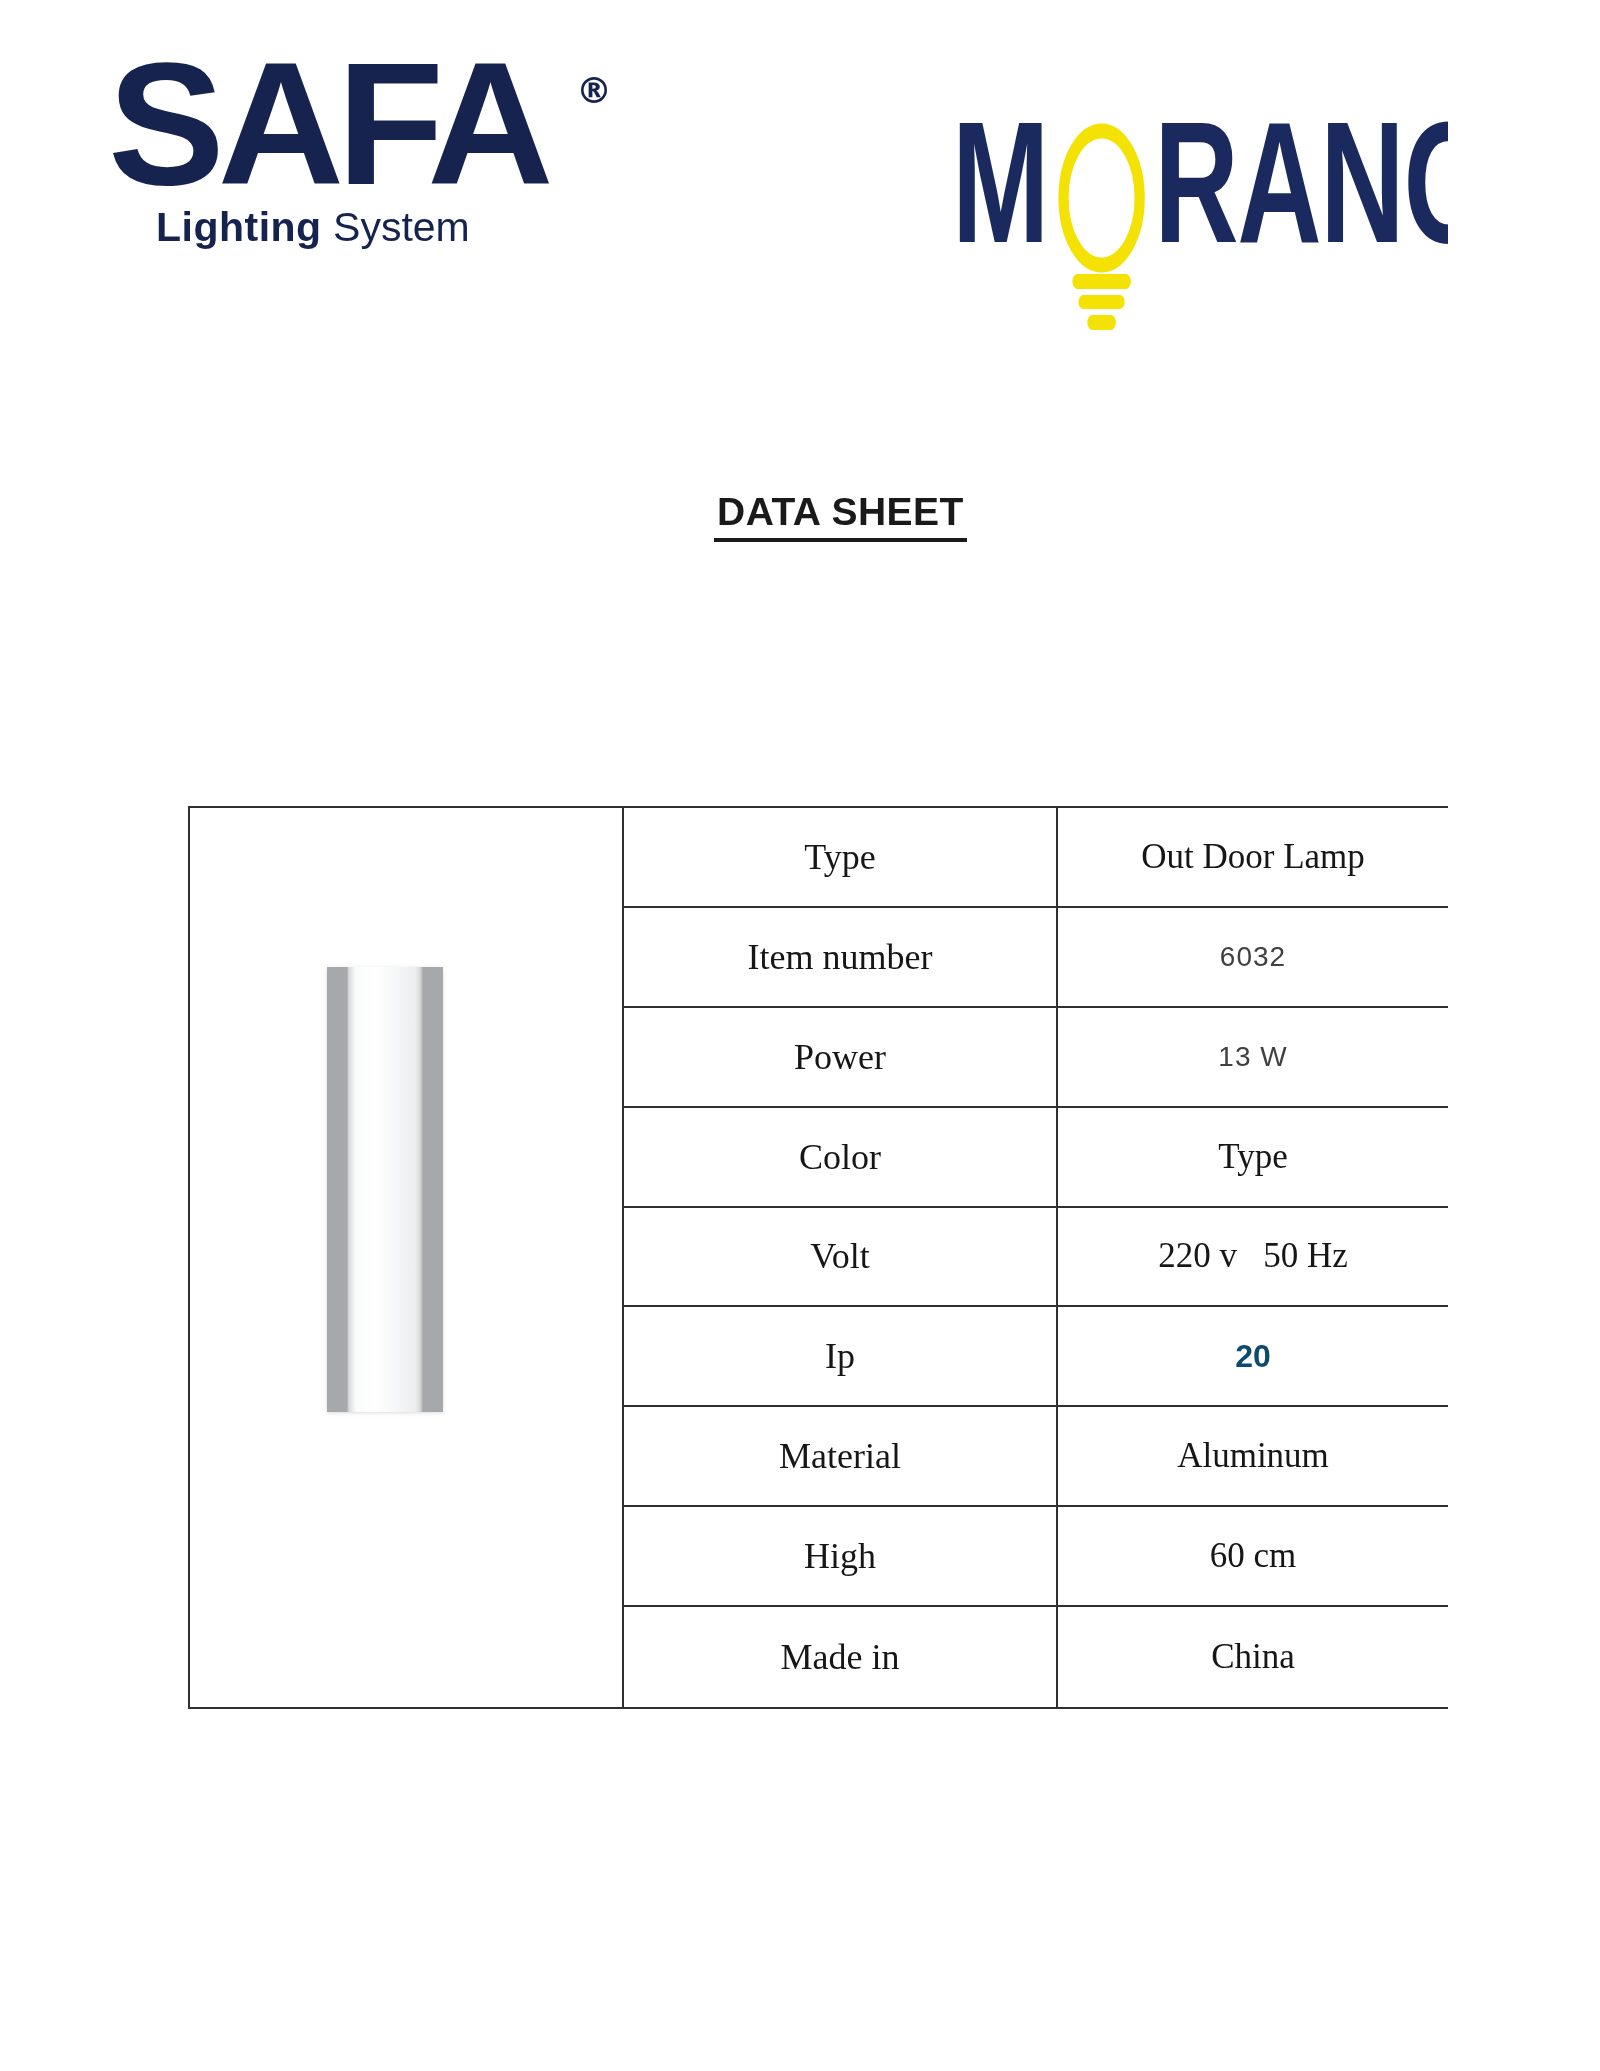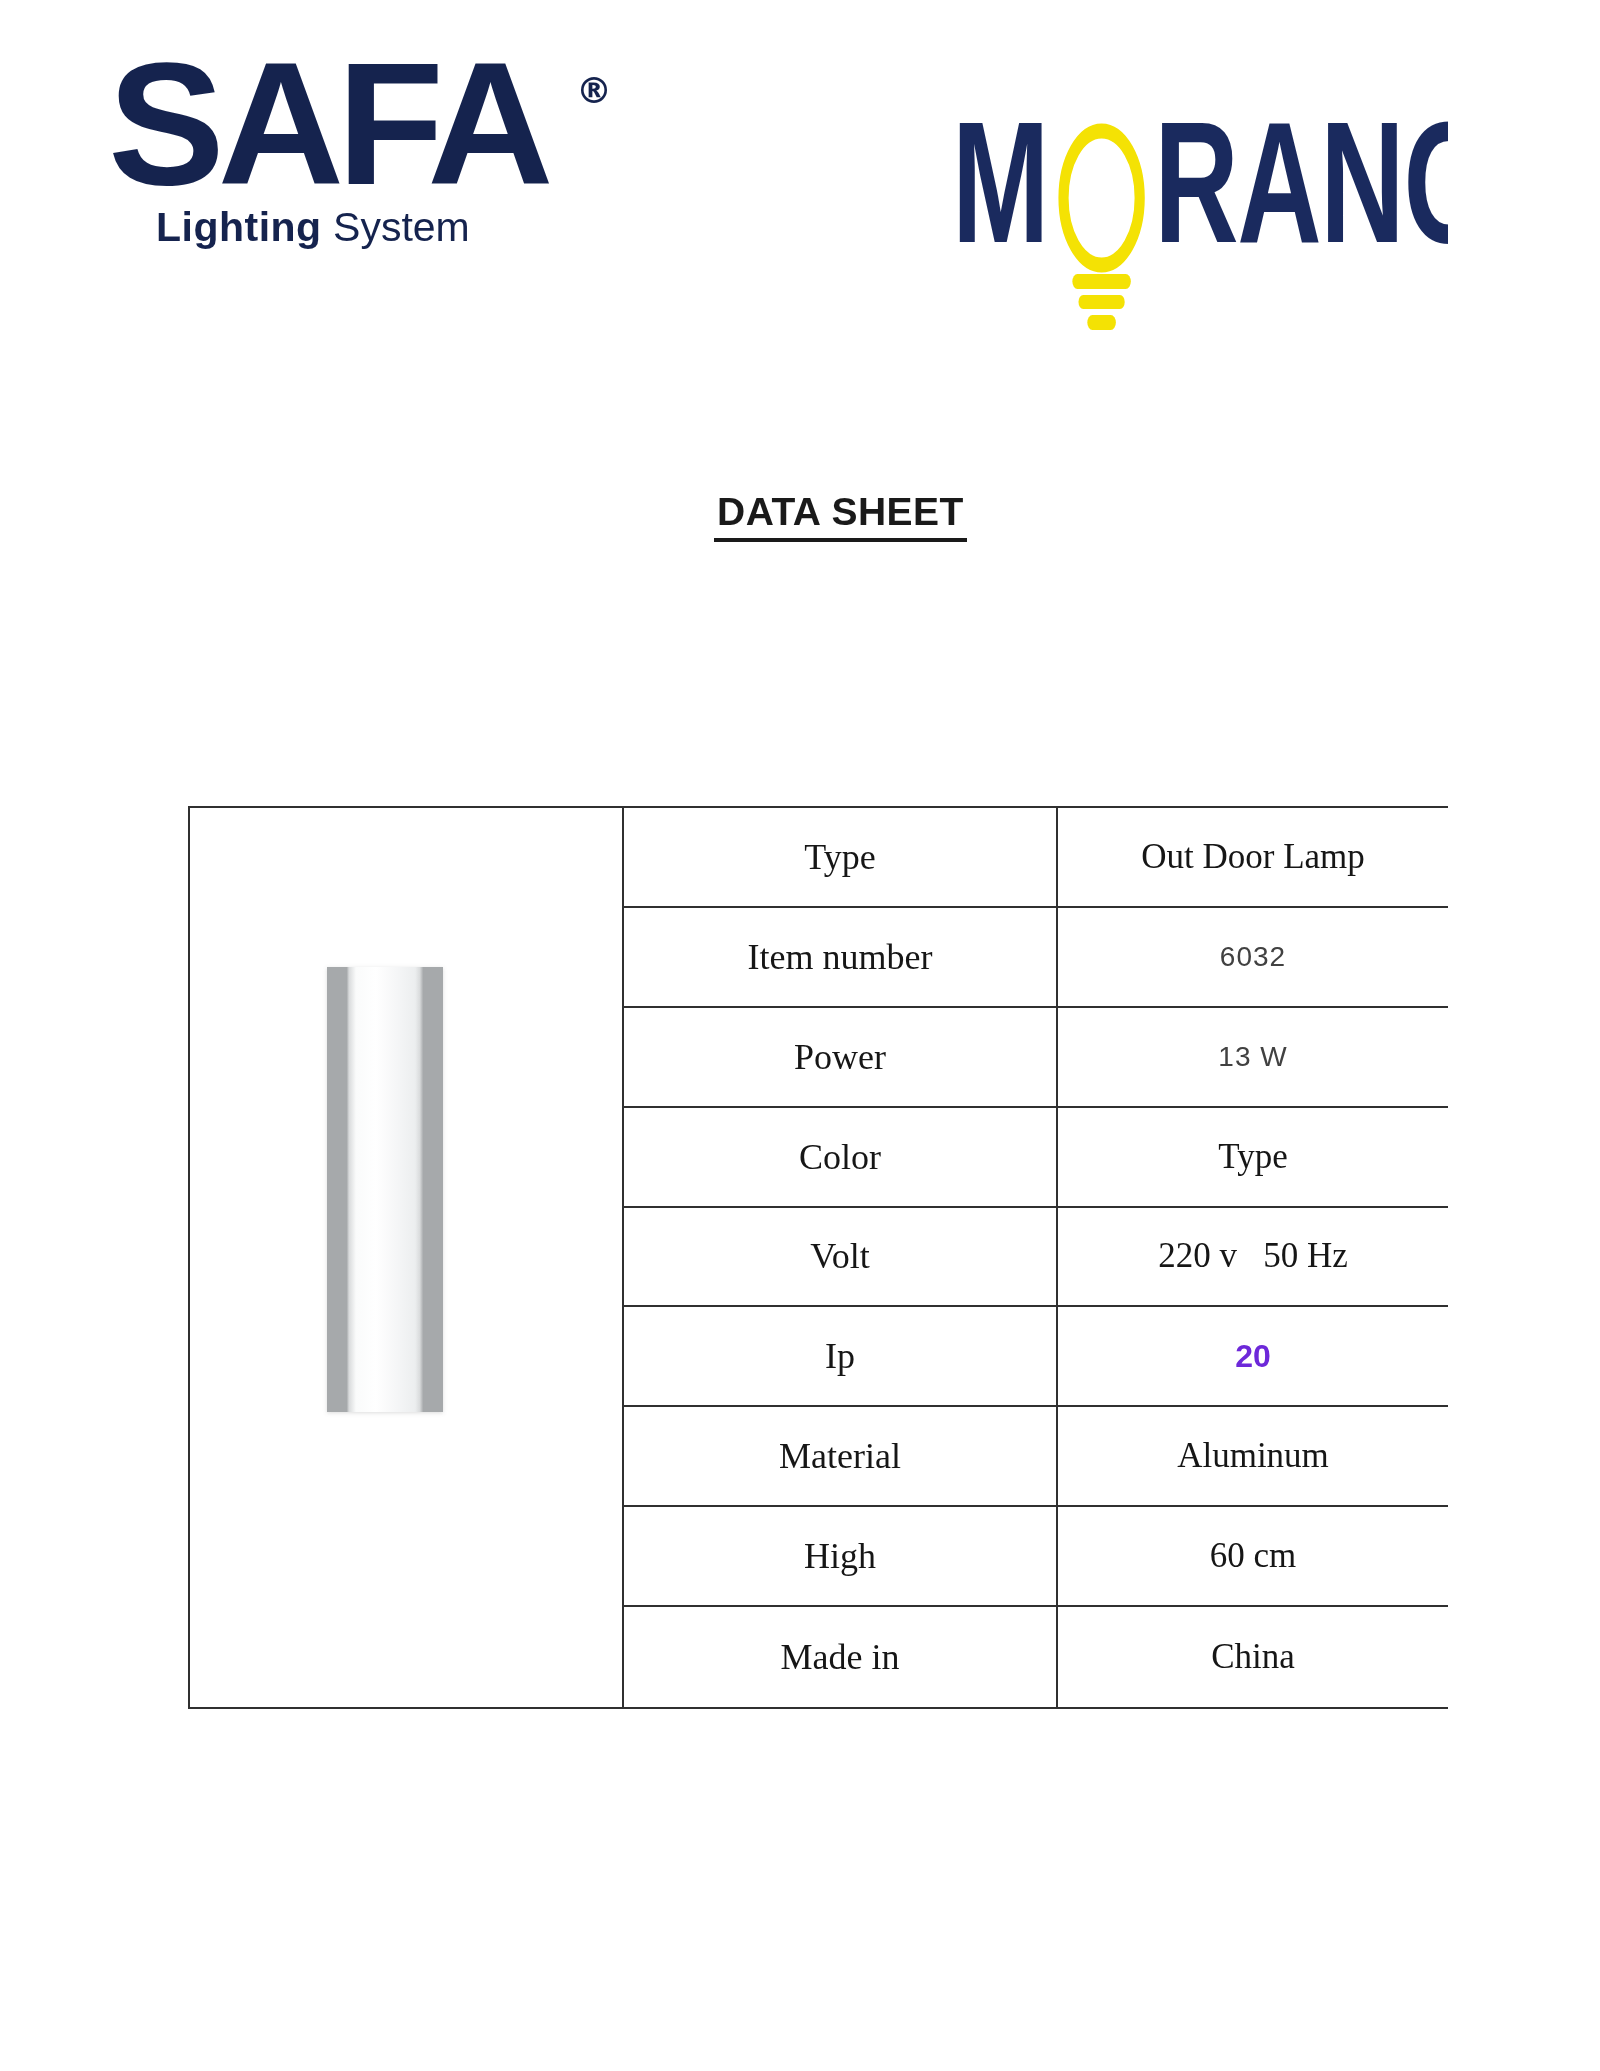--- a/index.html
+++ b/index.html
@@ -59,21 +59,21 @@
   .cell { display:flex; align-items:center; justify-content:center; white-space:pre; }
   .img-cell { grid-column:1; grid-row:1 / span 9; border-right:2px solid var(--line); position:relative; }
   .label-cell {
     grid-column:2; border-right:2px solid var(--line); border-bottom:2px solid var(--line);
     font-family:"Liberation Serif", serif; font-size:36px; color:#161616;
   }
   .value-cell { grid-column:3; border-bottom:2px solid var(--line); }
   .last { border-bottom:none; }
   .v-serif     { font-family:"Liberation Serif", serif; font-size:35px; color:#161616; }
   .v-sans      { font-family:"Liberation Sans", sans-serif; font-size:28px; color:#414141; letter-spacing:1px; }
-  .v-sans-bold { font-family:"Liberation Sans", sans-serif; font-weight:bold; font-size:32px; color:#6d28d9; }
+  .v-sans-bold { font-family:"Liberation Sans", sans-serif; font-weight:bold; font-size:32px; color:#0c4a6e; }
 
   
   .lamp {
     position:absolute; left:137px; top:159px; width:116px; height:445px;
     background:linear-gradient(to right,
       var(--lamp-gray) 0%, var(--lamp-gray) 17%,
       #d9dbdc 19%, #fafbfb 25%, #ffffff 42%,
       #f4f5f6 62%, #eceeef 76%, #d9dbdc 80%,
       var(--lamp-gray) 83%, var(--lamp-gray) 100%);
     box-shadow:0 1px 4px rgba(120,120,120,0.25);

